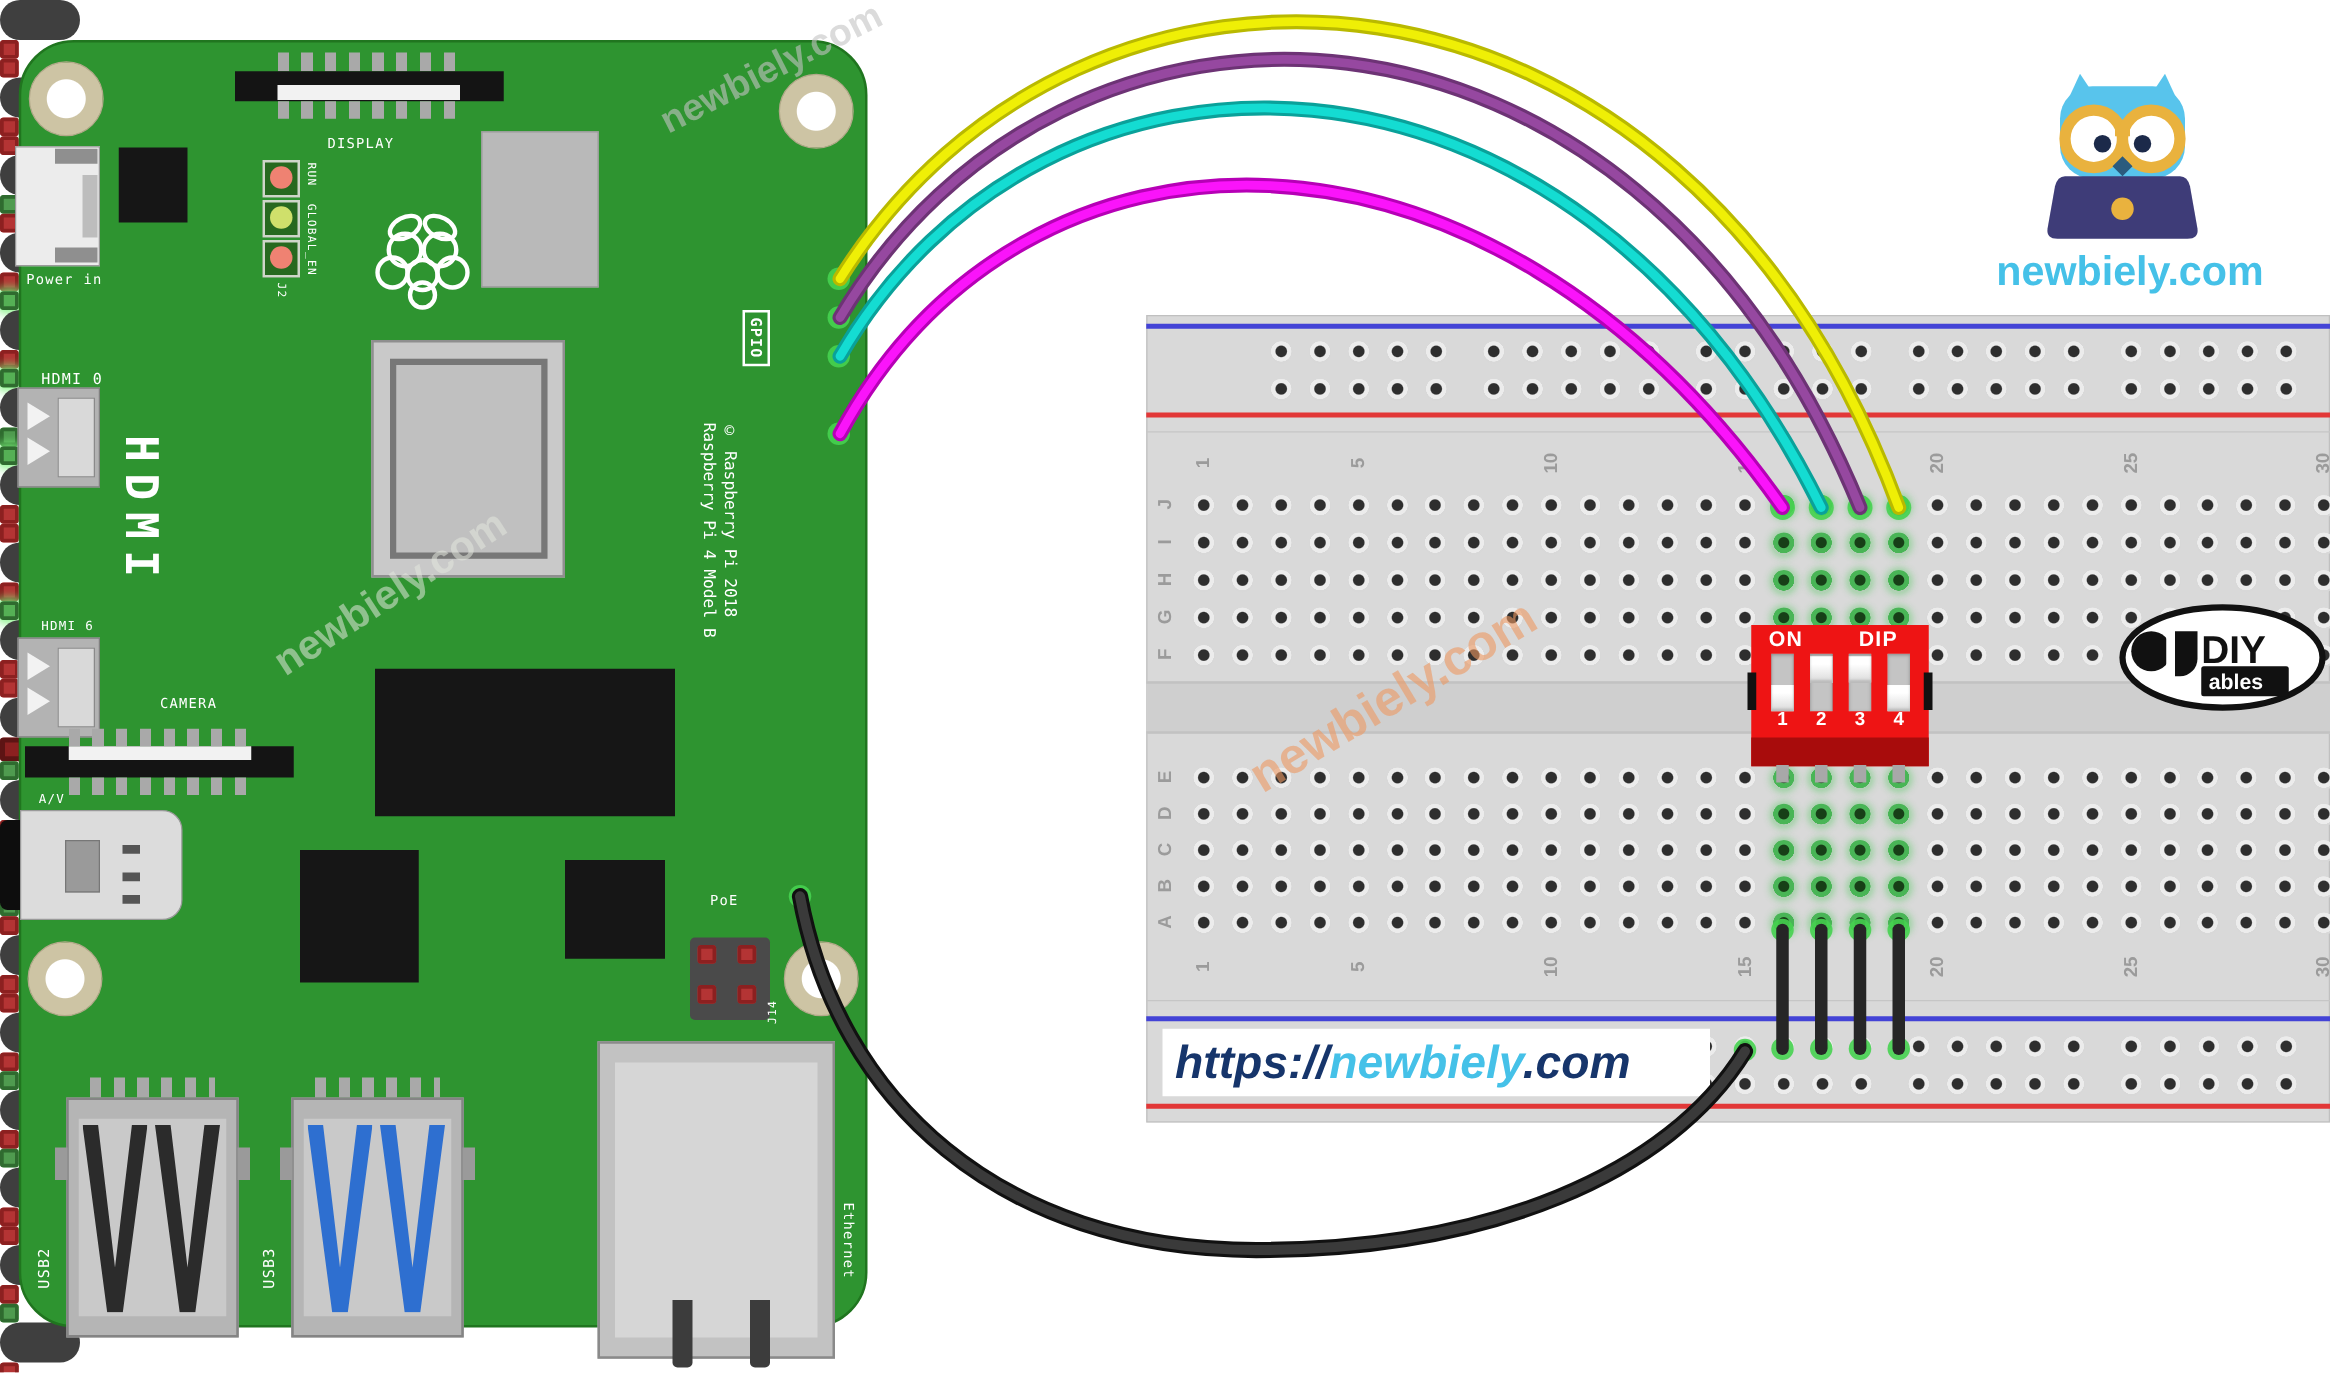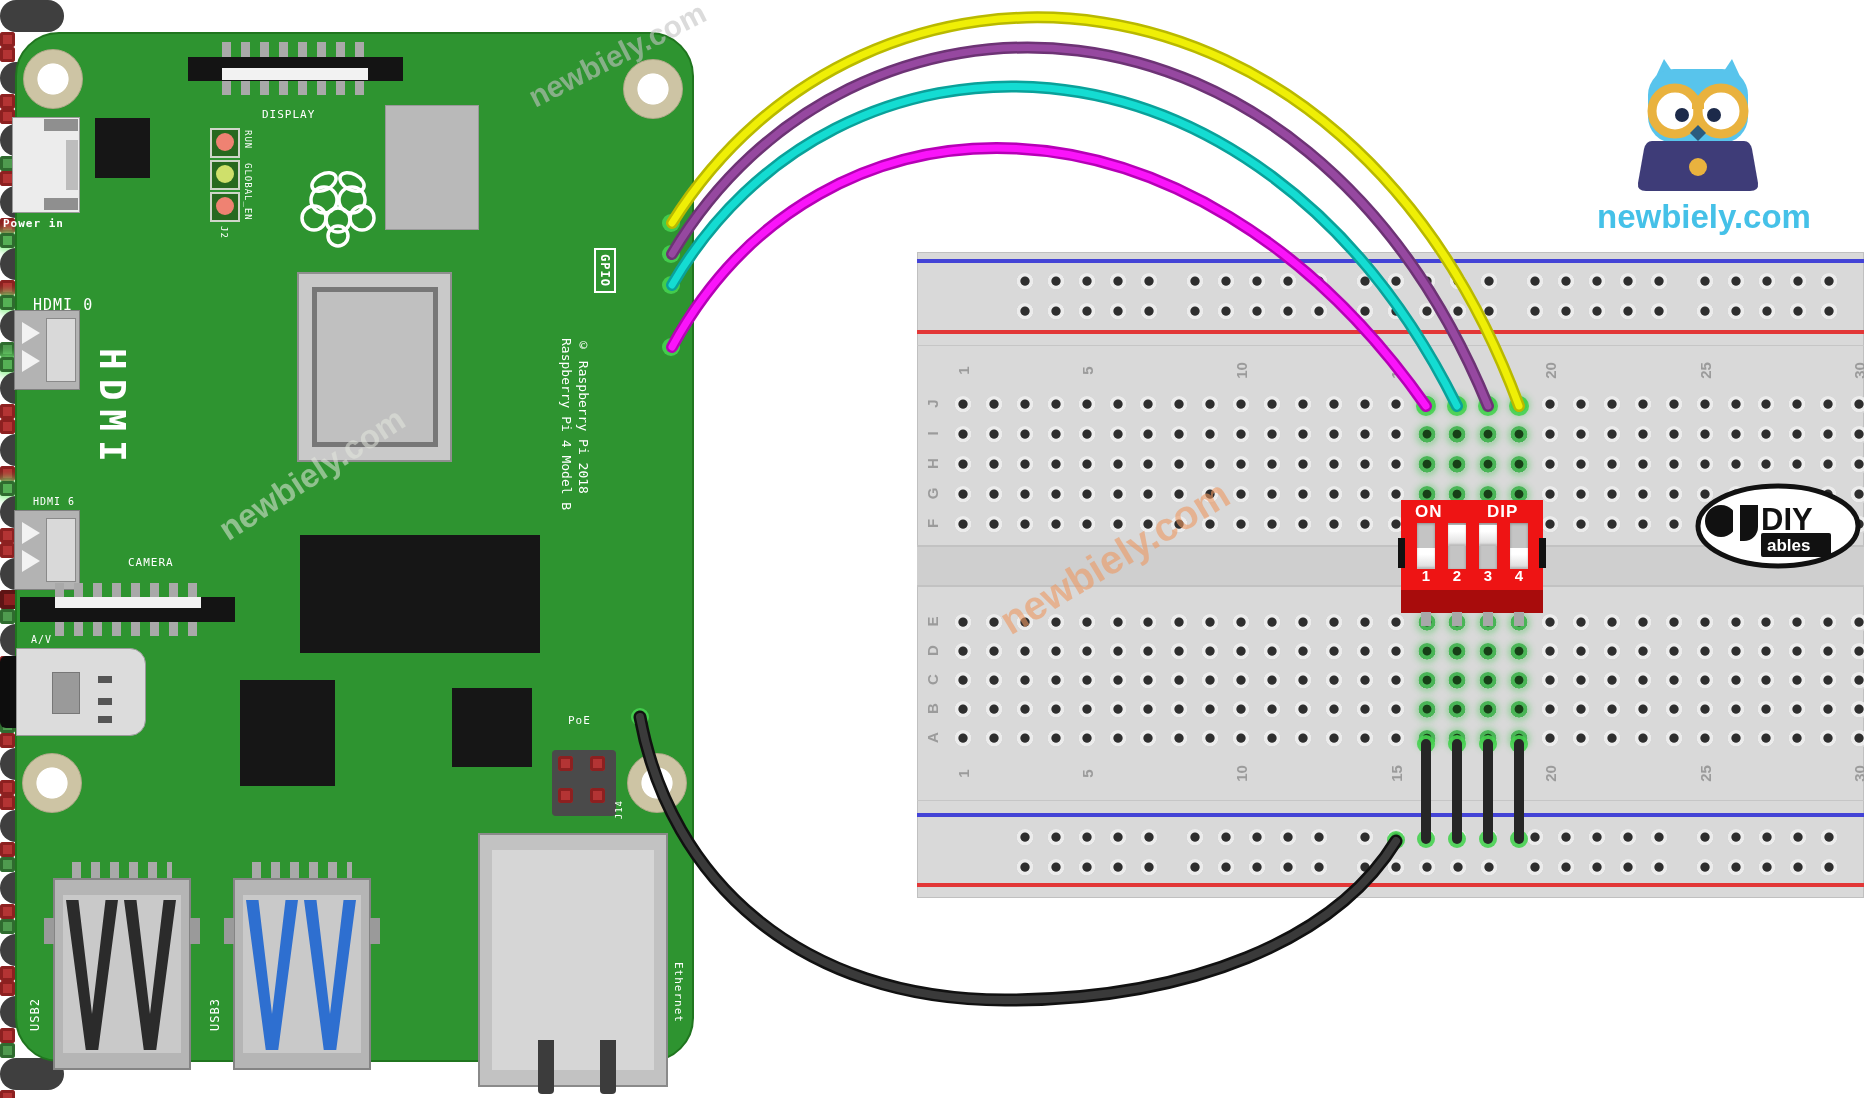--- a/index.html
+++ b/index.html
@@ -67,21 +67,21 @@
   <div class="abs comb" style="left:222px;top:42px;width:146px;height:15px;"></div>
   <div class="abs" style="left:188px;top:57px;width:215px;height:24px;background:#141414;"></div>
   <div class="abs" style="left:222px;top:68px;width:146px;height:12px;background:#f2f2f2;"></div>
   <div class="abs comb" style="left:222px;top:81px;width:146px;height:14px;"></div>
   <div class="abs silk" style="left:262px;top:108px;">DISPLAY</div>
 
   <div class="abs" style="left:12px;top:117px;width:68px;height:96px;background:#ececec;border:1px solid #9a9a9a;box-sizing:border-box;"></div>
   <div class="abs" style="left:44px;top:119px;width:34px;height:12px;background:#8f8f8f;"></div>
   <div class="abs" style="left:44px;top:198px;width:34px;height:12px;background:#8f8f8f;"></div>
   <div class="abs" style="left:66px;top:140px;width:12px;height:50px;background:#bdbdbd;"></div>
-  <div class="abs silk" style="left:3px;top:217px;font-weight:bold;">Power in</div>
+  <div class="abs silk" style="left:21px;top:217px;">Power in</div>
 
   <div class="abs chip" style="left:95px;top:118px;width:55px;height:60px;"></div>
 
   <div class="abs led" style="left:210px;top:128px;">
       <i style="background:#ef8272;"></i>
     </div>
   <div class="abs led" style="left:210px;top:160px;">
       <i style="background:#cfe06b;"></i>
     </div>
   <div class="abs led" style="left:210px;top:192px;">
@@ -110,21 +110,21 @@
   <div class="abs" style="left:312px;top:287px;width:126px;height:160px;background:#c0c0c0;border:5px solid #777;box-sizing:border-box;"></div>
 
   <div class="abs gpio-label-box vtext" style="left:594px;top:248px;">GPIO</div>
   <div class="abs" id="gpio-header"></div>
 
   <div class="abs silk" style="left:558px;top:338px;writing-mode:vertical-lr;font-size:13px;line-height:17px;letter-spacing:0;">
     <div>Raspberry Pi 4 Model B</div>
     <div>© Raspberry Pi 2018</div>
   </div>
 
-  <div class="abs silk" style="left:33px;top:296px;font-size:15px;">HDMI 0</div>
+  <div class="abs silk" style="left:33px;top:296px;font-size:12px;">HDMI 0</div>
   <div class="abs" style="left:14px;top:310px;width:66px;height:80px;background:#b3b3b3;border:1px solid #808080;box-sizing:border-box;"></div>
   <div class="abs" style="left:46px;top:318px;width:30px;height:64px;background:#d9d9d9;border:1px solid #8a8a8a;box-sizing:border-box;"></div>
   <div class="abs" style="left:22px;top:322px;width:0;height:0;border-left:18px solid #f2f2f2;border-top:11px solid rgba(0,0,0,0);border-bottom:11px solid rgba(0,0,0,0);"></div>
   <div class="abs" style="left:22px;top:350px;width:0;height:0;border-left:18px solid #f2f2f2;border-top:11px solid rgba(0,0,0,0);border-bottom:11px solid rgba(0,0,0,0);"></div>
 
   <div class="abs silk vtext" style="left:92px;top:348px;font-size:36px;font-weight:bold;letter-spacing:9px;font-family:'DejaVu Sans Mono',monospace;">HDMI</div>
 
   <div class="abs silk" style="left:33px;top:496px;font-size:10px;">HDMI 6</div>
   <div class="abs" style="left:14px;top:510px;width:66px;height:80px;background:#b3b3b3;border:1px solid #808080;box-sizing:border-box;"></div>
   <div class="abs" style="left:46px;top:518px;width:30px;height:64px;background:#d9d9d9;border:1px solid #8a8a8a;box-sizing:border-box;"></div>
@@ -664,20 +664,23 @@
     <circle cx="103" cy="56" r="23" fill="#ffffff" stroke="#e9b23e" stroke-width="9"></circle>
     <rect x="74" y="47" width="12" height="7" fill="#e9b23e"></rect>
     <circle cx="64" cy="60" r="7" fill="#1c2a4a"></circle>
     <circle cx="96" cy="60" r="7" fill="#1c2a4a"></circle>
     <polygon points="80,70 88,78 80,86 72,78" fill="#2b5b7e"></polygon>
     <path d="M34,86 L126,86 Q132,86 134,94 L140,128 Q141,136 132,136 L28,136 Q19,136 20,128 L26,94 Q28,86 34,86 Z" fill="#3e3c78"></path>
     <circle cx="80" cy="112" r="9" fill="#e9b23e"></circle>
   </svg>
   <div class="abs" id="logo-text">newbiely.com</div>
 
+  <div class="abs" id="url-box">
+    <span style="color:#16356b;">https://</span><span style="color:#45c1e8;">newbiely</span><span style="color:#16356b;">.com</span>
+  </div>
 
   <svg id="wires" width="1864" height="1098">
     <g>
       <circle cx="671" cy="223" r="9" fill="rgba(70,210,80,0.9)"></circle>
       <circle cx="671" cy="254" r="9" fill="rgba(70,210,80,0.9)"></circle>
       <circle cx="671" cy="285" r="9" fill="rgba(70,210,80,0.9)"></circle>
       <circle cx="671" cy="347" r="9" fill="rgba(70,210,80,0.9)"></circle>
       <circle cx="640" cy="717" r="9" fill="rgba(70,210,80,0.9)"></circle>
       <circle cx="1426" cy="406" r="10" fill="rgba(70,210,80,0.9)"></circle>
       <circle cx="1457" cy="406" r="10" fill="rgba(70,210,80,0.9)"></circle>

